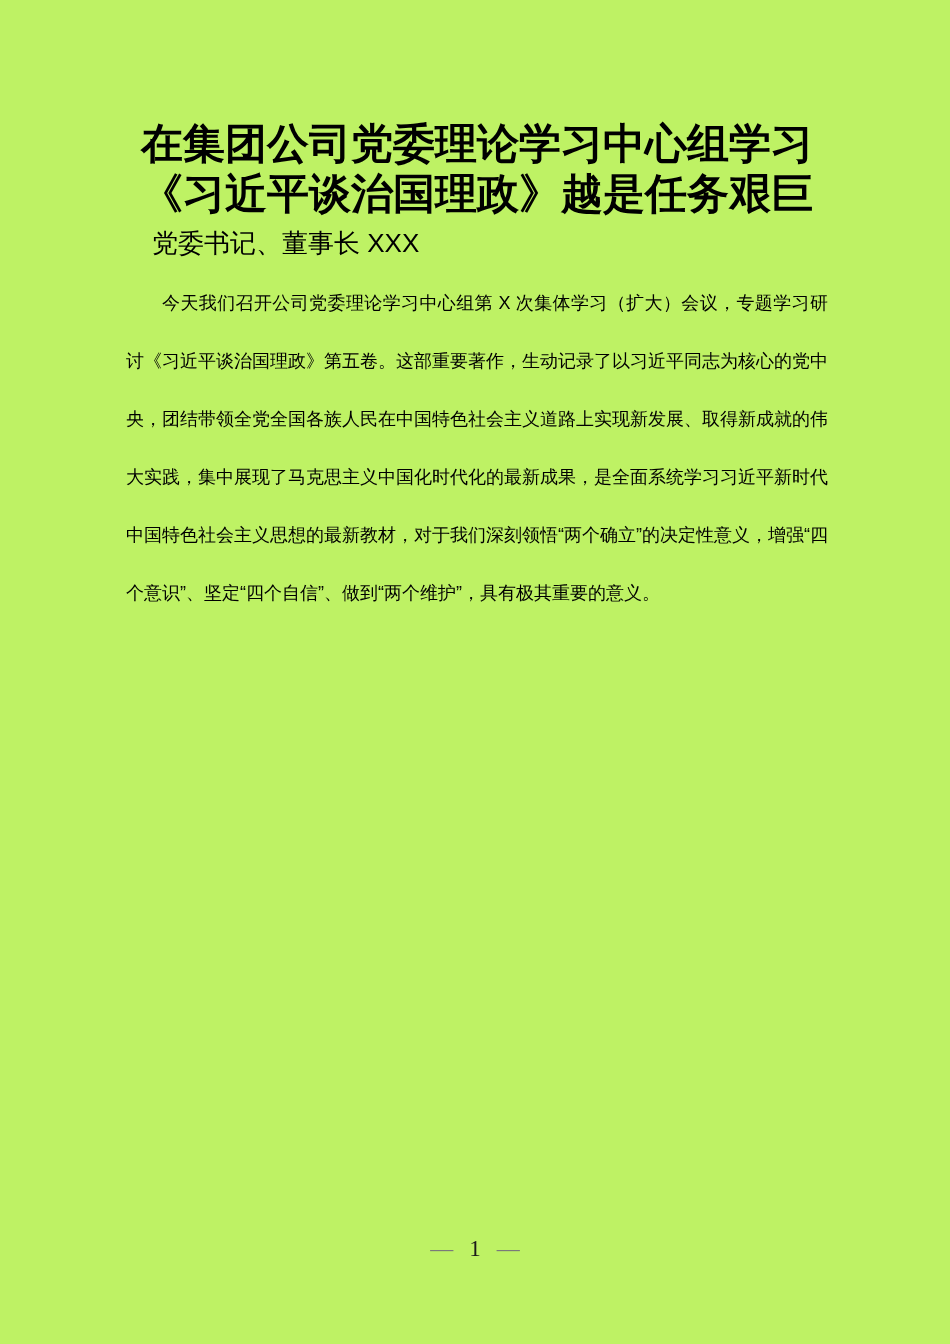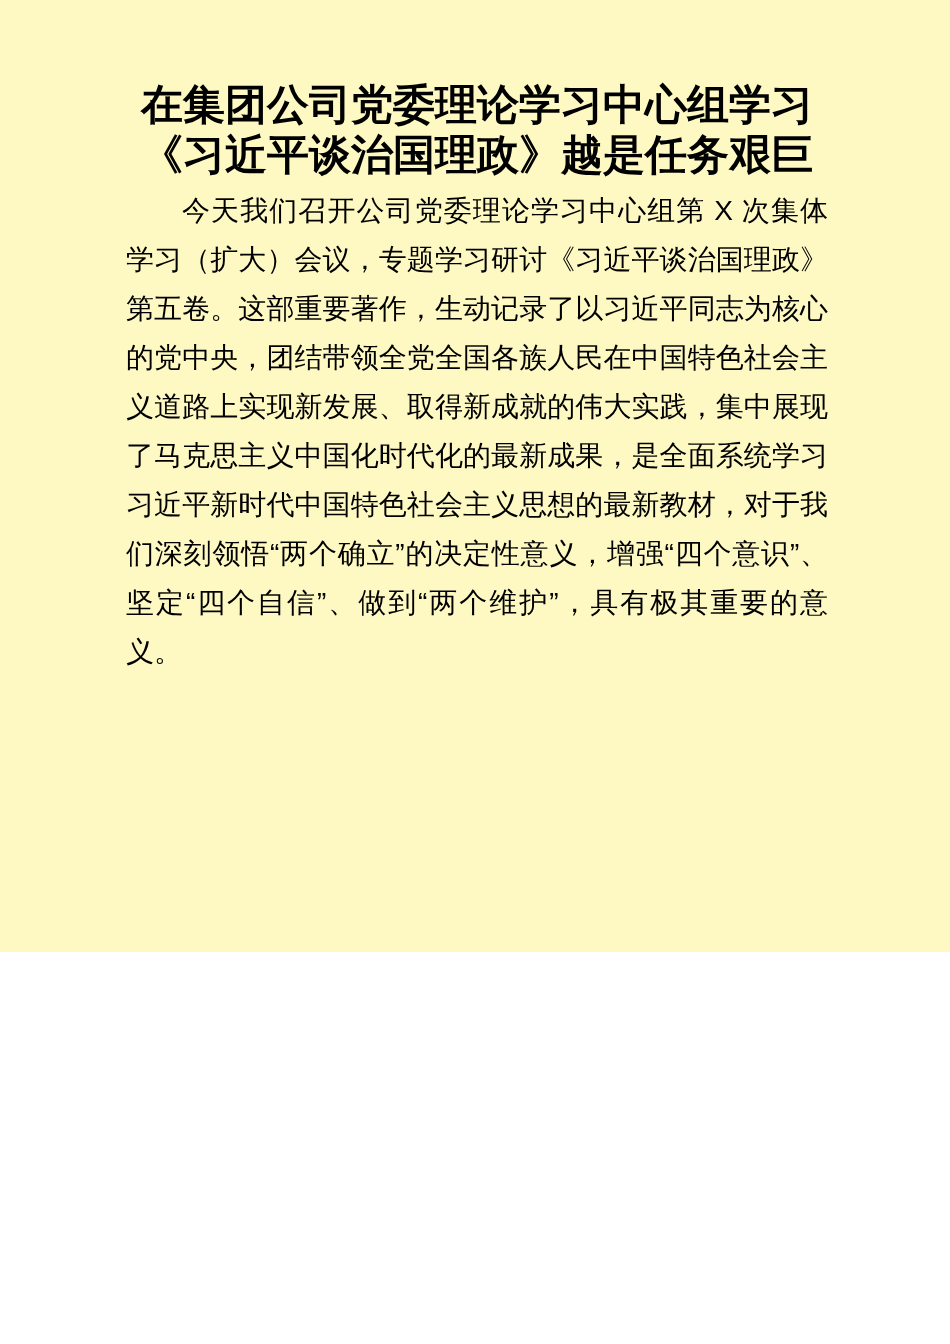--- a/index.html
+++ b/index.html
@@ -3,26 +3,26 @@
 <meta charset="utf-8">
 <style>
   html, body {
     margin: 0;
     padding: 0;
     background: #ffffff;
   }
   .page {
     position: relative;
     width: 950px;
-    height: 952px;
+    height: 1344px;
     margin: 0 auto;
-    background: #fef9c3;
+    background: #bef264;
     color: #000000;
     box-sizing: border-box;
-    padding: 80px 122px 0 126px;
+    padding: 119px 122px 0 126px;
     font-family: "Liberation Sans", sans-serif;
     overflow: hidden;
   }
   .doc-title {
     margin: 0;
     font-family: "Liberation Serif", serif;
     font-weight: bold;
     font-size: 42px;
     line-height: 50px;
     text-align: center;
@@ -34,22 +34,22 @@
   }
   .meta-line {
     margin: 0;
     font-size: 26px;
     line-height: 49px;
     text-indent: 1em;
     font-weight: normal;
   }
   .body-para {
     margin: 6px 0 0 0;
-    font-size: 28px;
-    line-height: 49px;
+    font-size: 18px;
+    line-height: 58px;
     text-indent: 2em;
     text-align: justify;
     text-justify: inter-ideograph;
   }
   .page-footer {
     position: absolute;
     left: 0;
     right: 0;
     top: 1234px;
     text-align: center;
@@ -71,20 +71,21 @@
 </head>
 <body>
 
 <div class="page">
 
   <h1 class="doc-title">
     <span class="title-line">在集团公司党委理论学习中心组学习</span>
     <span class="title-line">《习近平谈治国理政》越是任务艰巨</span>
   </h1>
 
+  <p class="meta-line">党委书记、董事长 XXX</p>
 
 
 
   <p class="body-para">今天我们召开公司党委理论学习中心组第 X 次集体学习（扩大）会议，专题学习研讨《习近平谈治国理政》第五卷。这部重要著作，生动记录了以习近平同志为核心的党中央，团结带领全党全国各族人民在中国特色社会主义道路上实现新发展、取得新成就的伟大实践，集中展现了马克思主义中国化时代化的最新成果，是全面系统学习习近平新时代中国特色社会主义思想的最新教材，对于我们深刻领悟“两个确立”的决定性意义，增强“四个意识”、坚定“四个自信”、做到“两个维护”，具有极其重要的意义。</p>
 
 
   <div class="page-footer">
     <span class="footer-dash">—</span><span class="footer-num">1</span><span class="footer-dash">—</span>
   </div>
 

